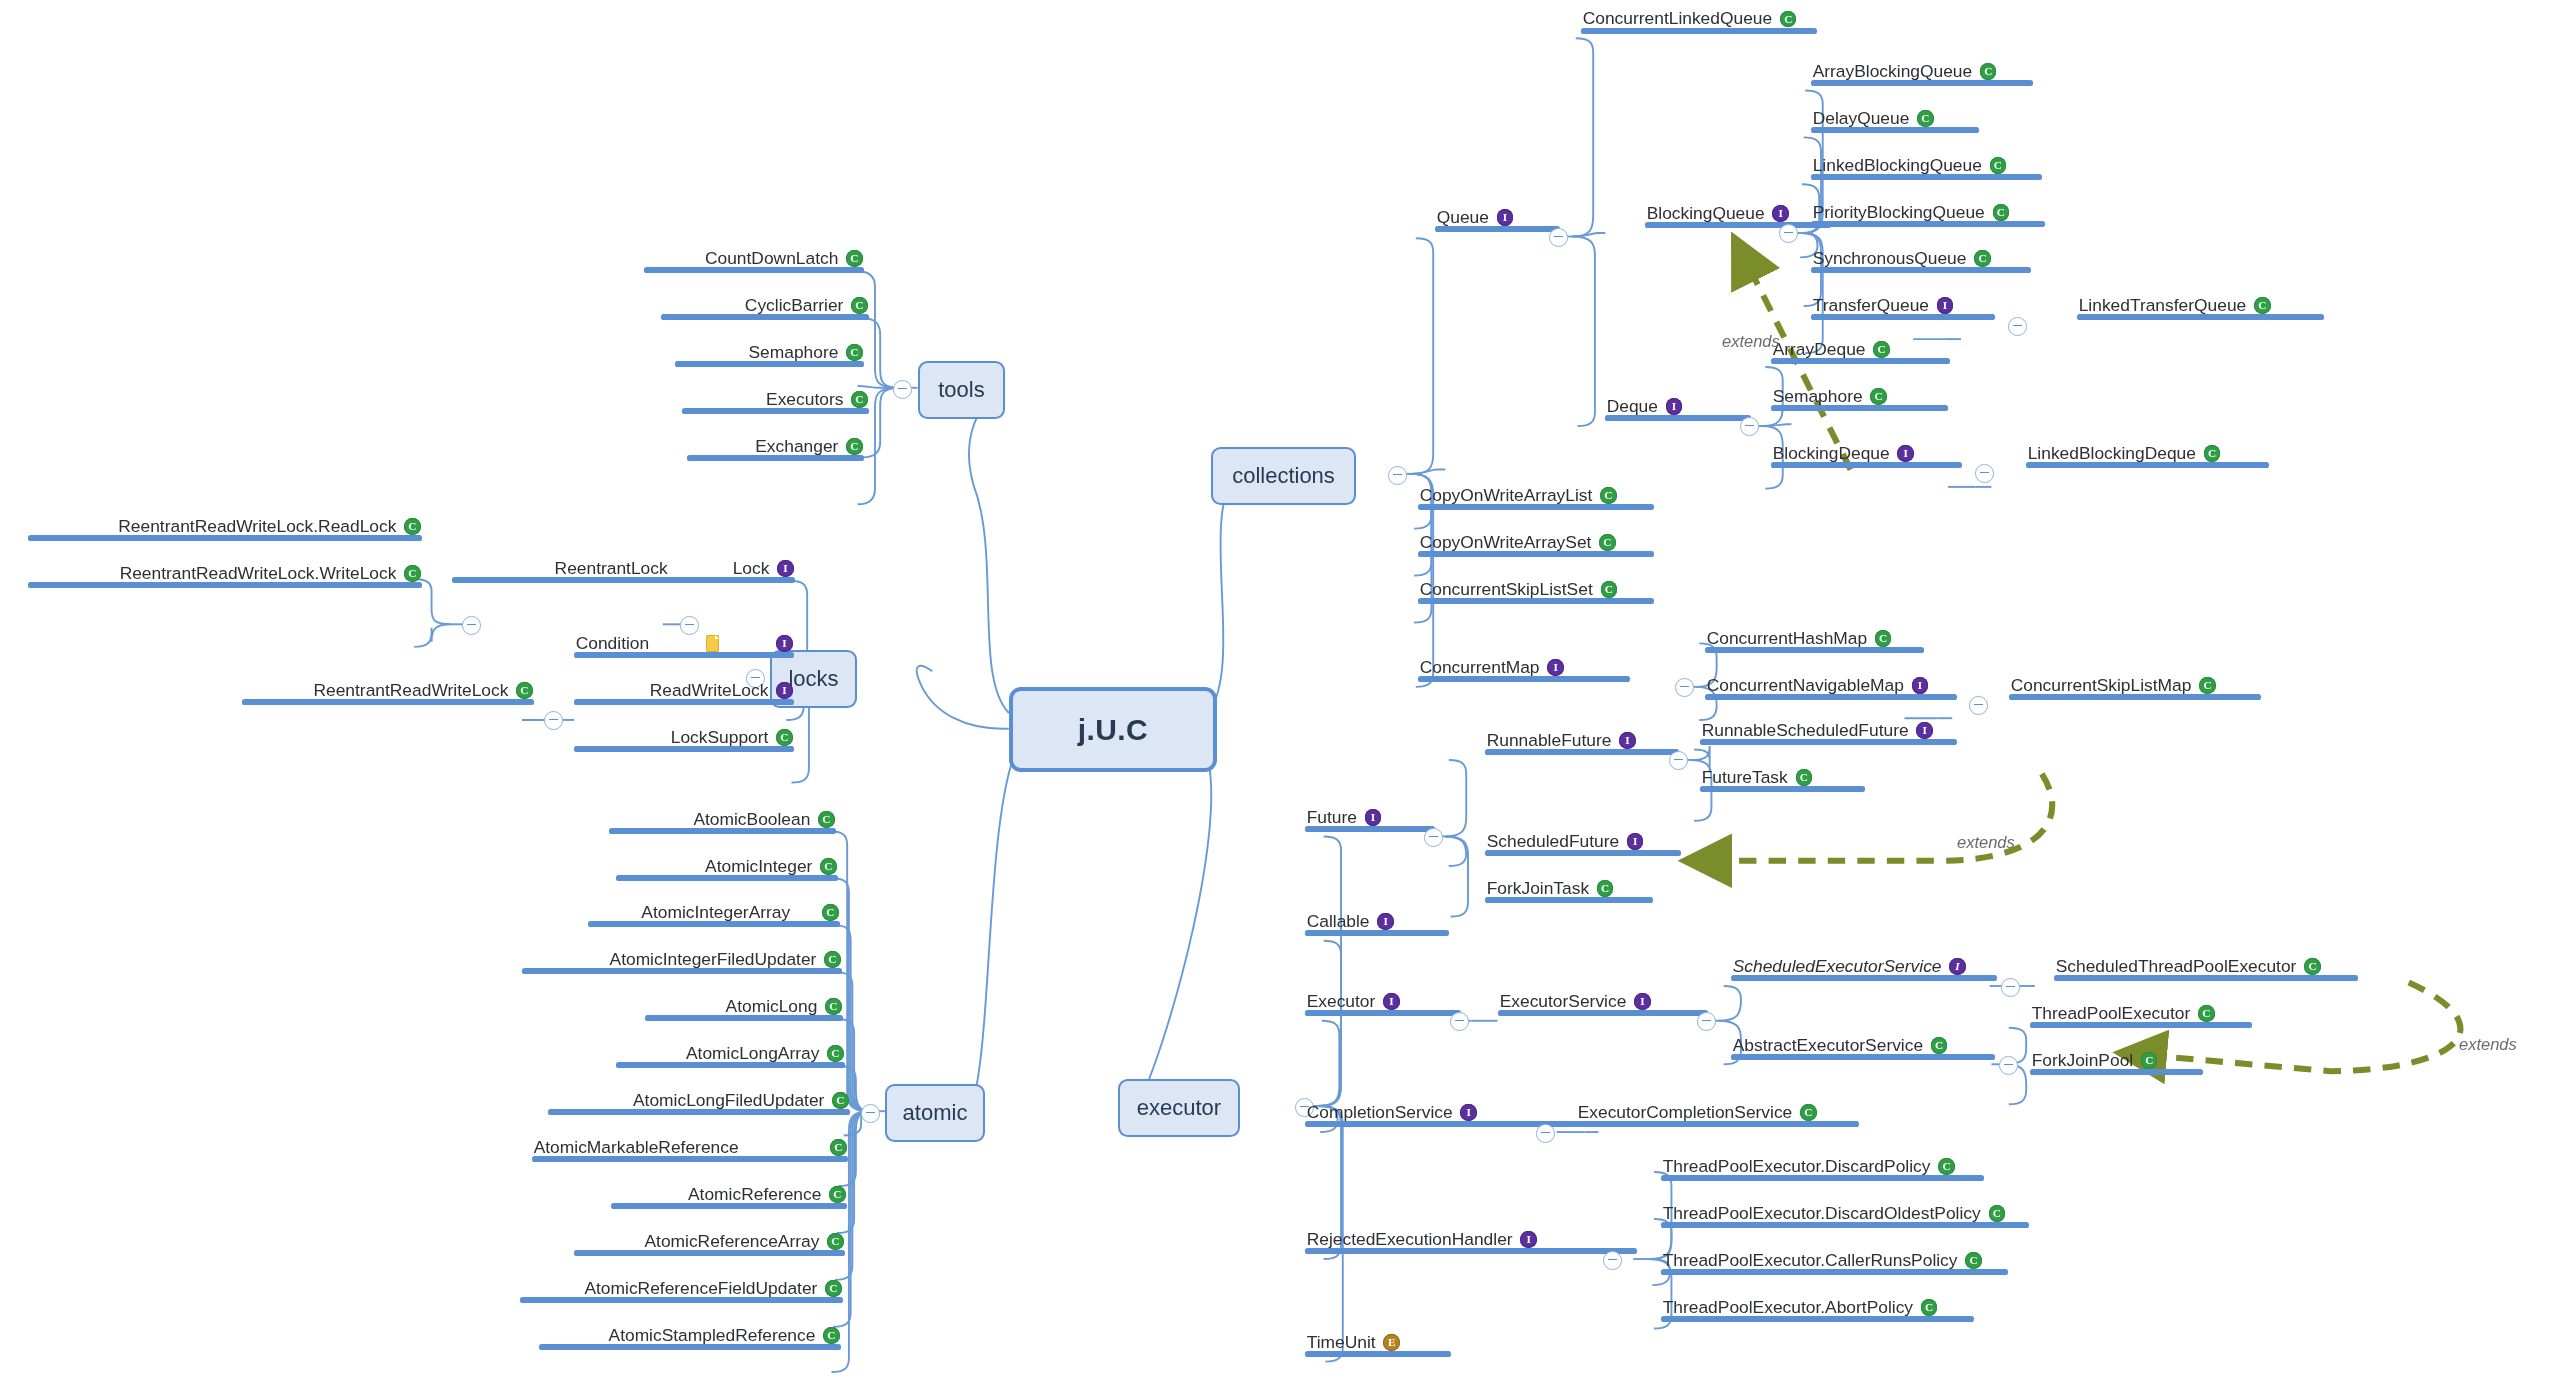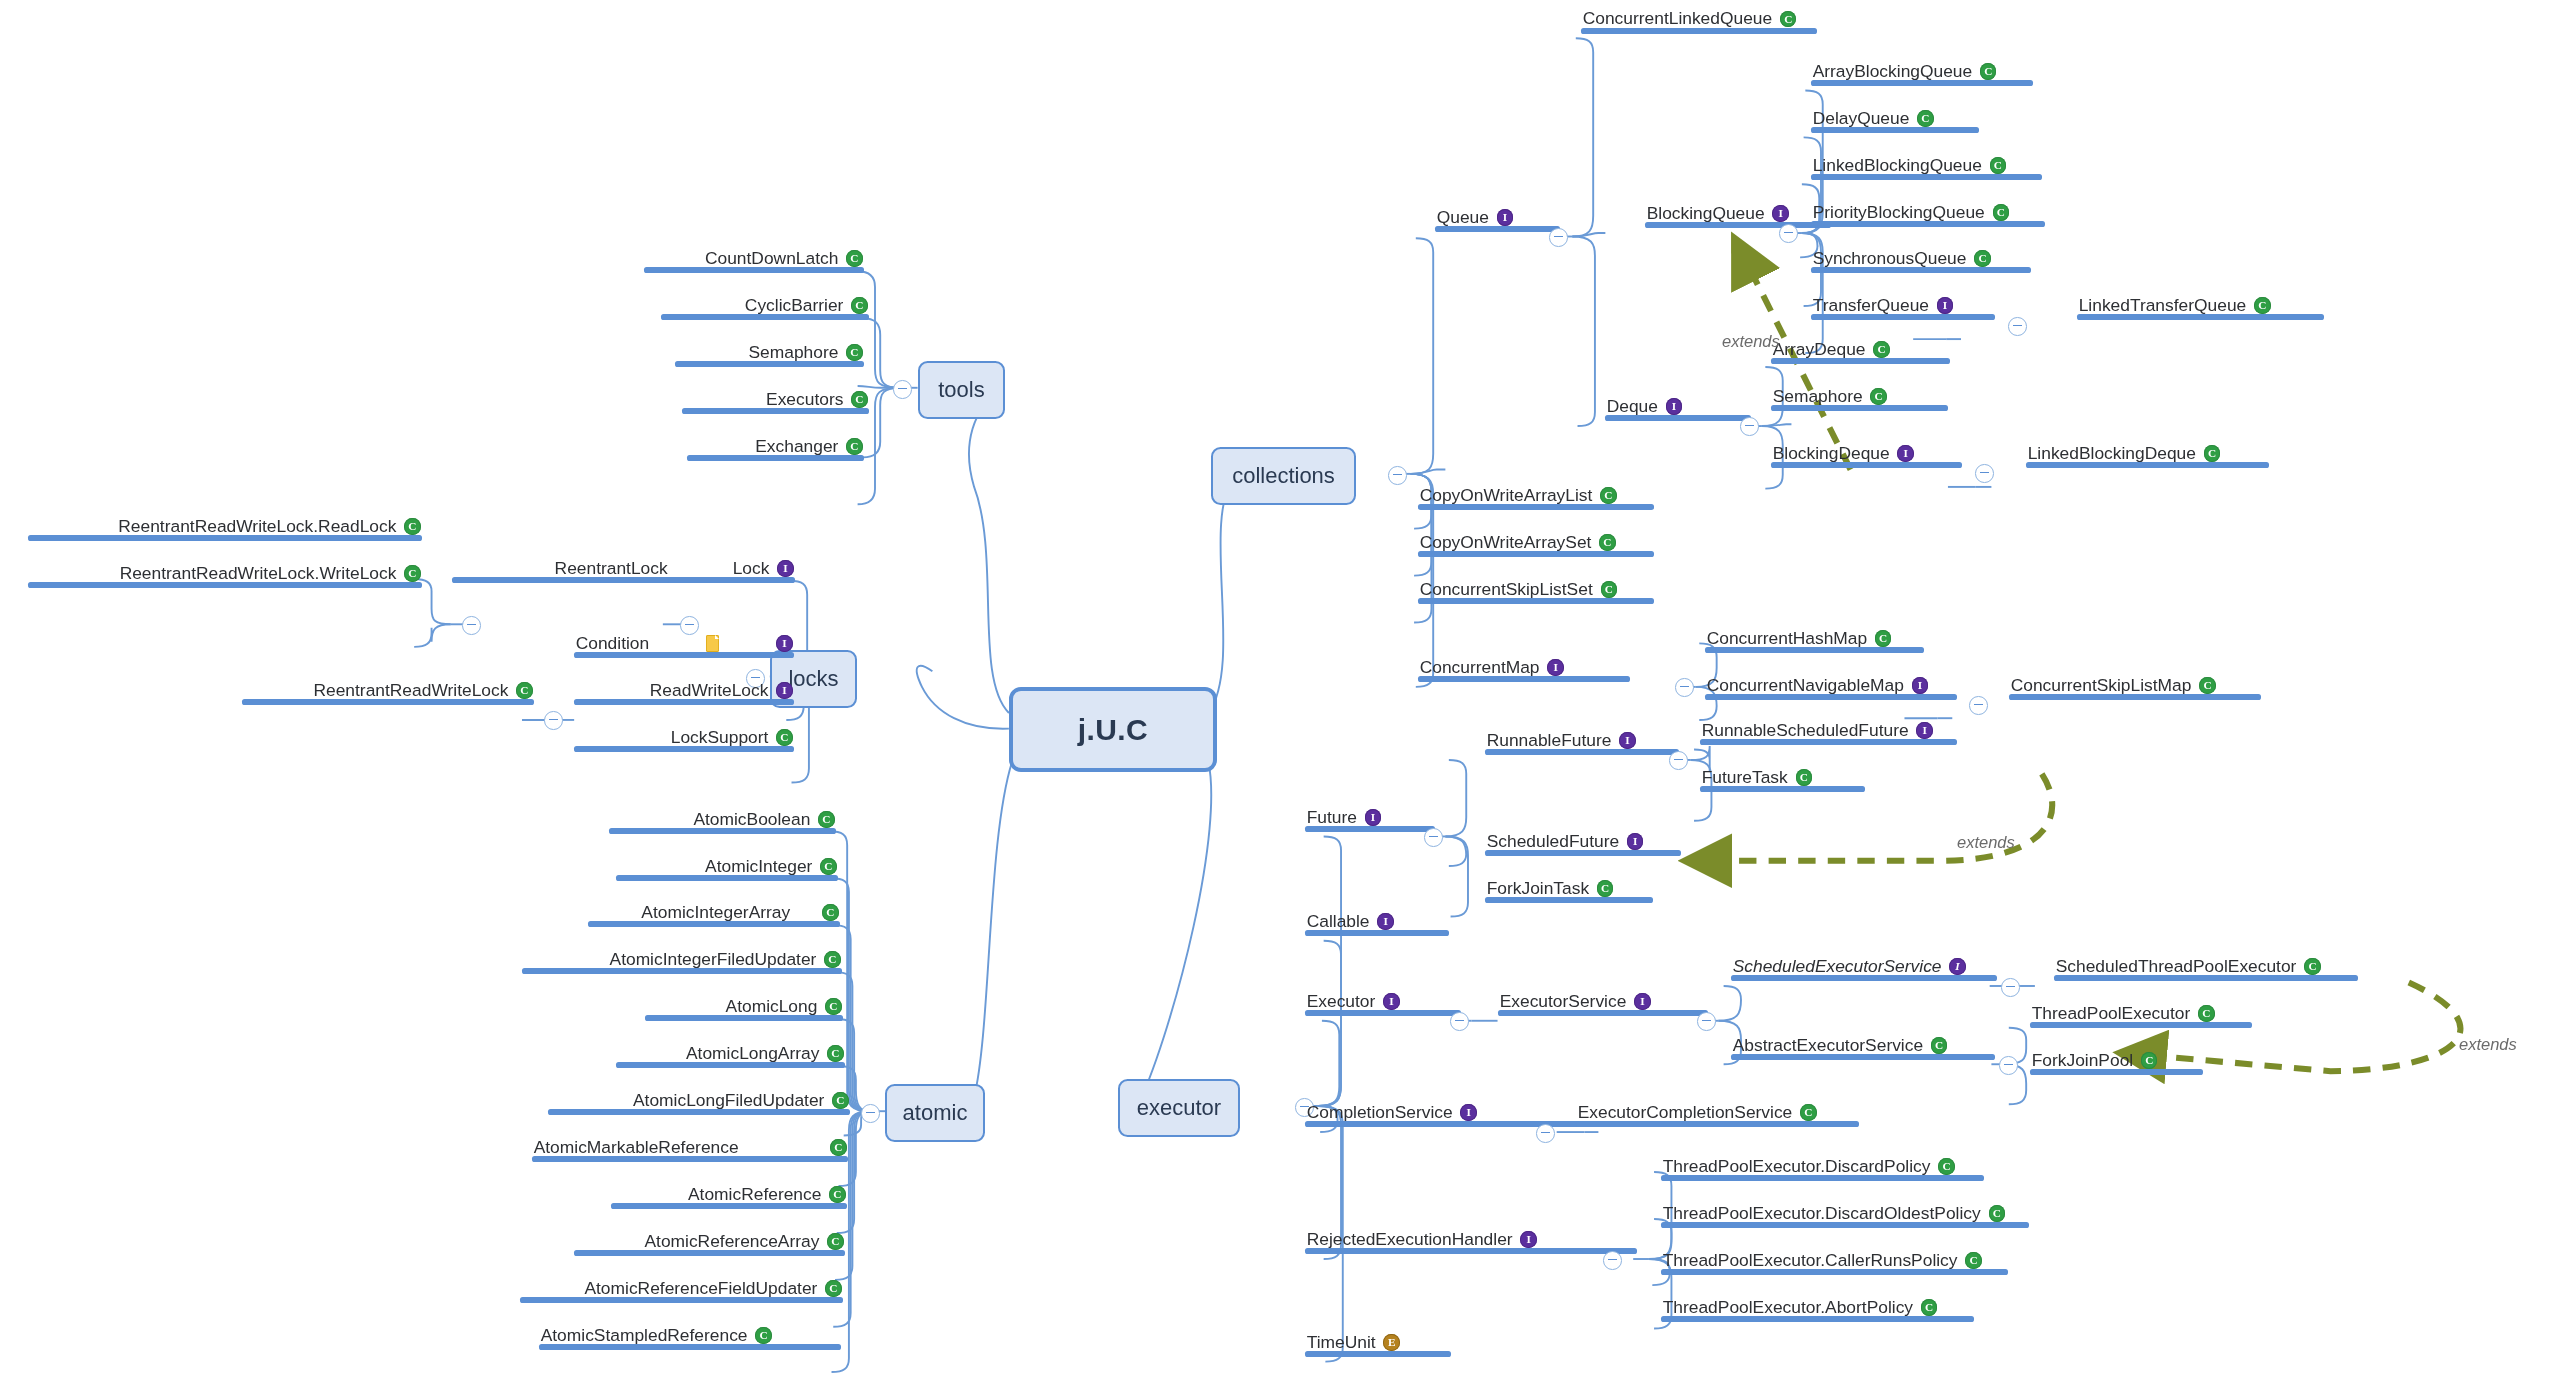--- a/index.html
+++ b/index.html
@@ -392,21 +392,21 @@
     </span>
   </div>
   <div class="node left" style="left:520px;top:1280px;width:320px;">
     <span class="lbl" style="width:100%;justify-content:flex-end;">
       <span>AtomicReferenceFieldUpdater</span>
       <span class="ic ic-class">C</span>
       <span class="under"></span>
     </span>
   </div>
   <div class="node left" style="left:539px;top:1327px;width:299px;">
-    <span class="lbl" style="width:100%;">
+    <span class="lbl" style="width:100%;justify-content:flex-end;">
       <span>AtomicStampledReference</span>
       <span class="ic ic-class">C</span>
       <span class="under"></span>
     </span>
   </div>
 
   <div class="node right" style="left:1435px;top:209px;width:122px;">
     <span class="lbl" style="width:100%;">
       <span>Queue</span>
       <span class="ic ic-iface">I</span>

